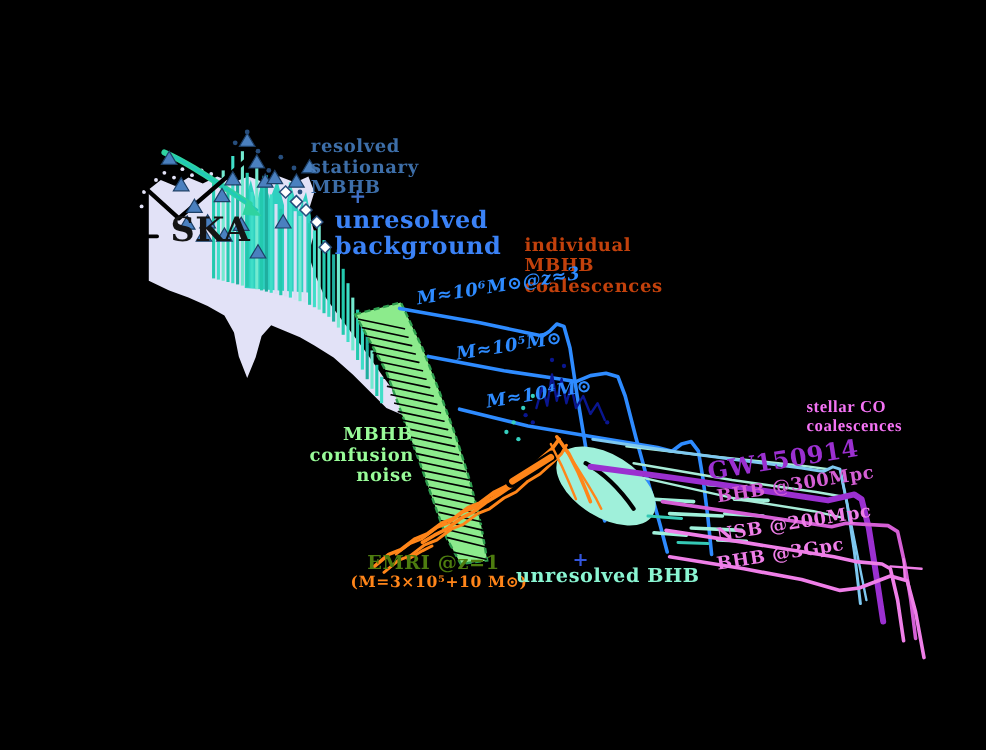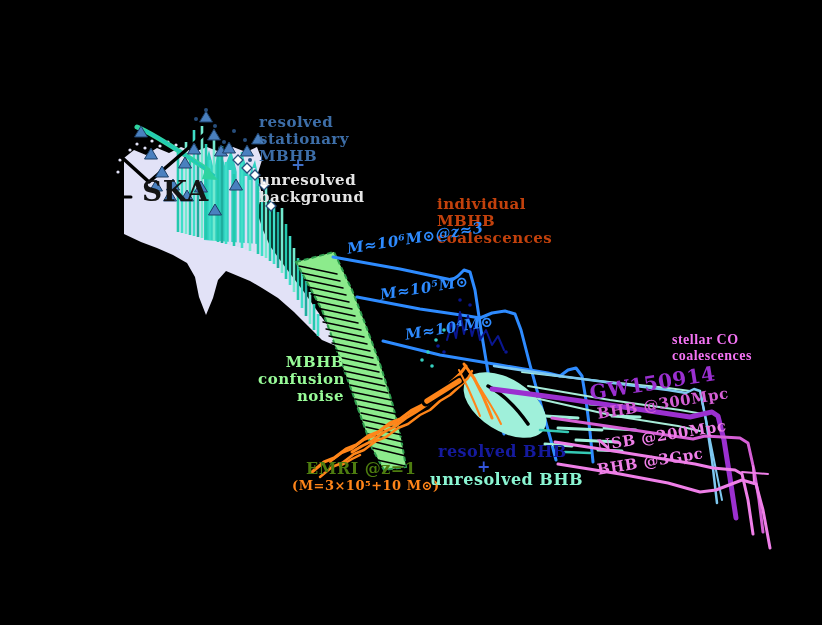--- a/index.html
+++ b/index.html
@@ -196,34 +196,33 @@
         <line x1="753" y1="466" x2="754" y2="482"></line>
       </g>
       <polyline points="558,464 620,474 668,483 700,492 716,490 742,480 756,484 763,510 770,548" fill="none" stroke="#ef7fe8" stroke-width="3" stroke-linecap="round" stroke-linejoin="round"></polyline>
     </svg>
 
   <div class="lbl" style="left: 142px; top: 176px; color: rgb(20, 20, 20); font-size: 28px;">SKA</div>
   <div class="lbl" style="left: 259px; top: 114px; color: rgb(61, 110, 168); font-size: 15px;">resolved
 stationary
 MBHB</div>
   <div class="lbl" style="left: 291px; top: 155px; color: rgb(63, 111, 200); font-size: 17px;">+</div>
-  <div class="lbl" style="left: 259px; top: 172px; color: #e5e5e5; font-size: 15px;">unresolved
+  <div class="lbl" style="left: 259px; top: 172px; color: #3b82f6; font-size: 20px; padding-left: 20px;">unresolved
 background</div>
   <div class="lbl" style="left: 437px; top: 196px; color: #c2410c; font-size: 15px;">individual
 MBHB
 coalescences</div>
   <div class="lbl" style="left: 346px; top: 241px; color: rgb(46, 139, 255); font-size: 15px; transform: rotate(-9deg); font-style: italic;">M≈10⁶M⊙@z≈3</div>
   <div class="lbl" style="left: 379px; top: 287px; color: rgb(46, 139, 255); font-size: 15px; transform: rotate(-9deg); font-style: italic;">M≈10⁵M⊙</div>
   <div class="lbl" style="left: 404px; top: 327px; color: rgb(46, 139, 255); font-size: 15px; transform: rotate(-9deg); font-style: italic;">M≈10⁴M⊙</div>
   <div class="lbl" style="left: 258px; top: 354px; color: rgb(152, 251, 152); font-size: 15px; text-align: right; width: 86px;">MBHB
 confusion
 noise</div>
   <div class="lbl" style="left: 306px; top: 460px; color: #4d7c0f; font-size: 16px;">EMRI @z=1</div>
   <div class="lbl" style="left: 292px; top: 479px; color: rgb(255, 133, 25); font-size: 13px;">(M=3×10⁵+10 M⊙)</div>
-  <div class="lbl" style="left: 438px; top: 443px; color: rgb(21, 26, 158); font-size: 16px;">resolved BHB</div>
   <div class="lbl" style="left: 477px; top: 458px; color: rgb(51, 85, 221); font-size: 16px;">+</div>
   <div class="lbl" style="left: 430px; top: 471px; color: rgb(138, 245, 210); font-size: 16px;">unresolved BHB</div>
   <div class="lbl" style="left: 672px; top: 332px; color: rgb(244, 115, 244); font-size: 14px; font-family: Liberation Serif, serif;">stellar CO
 coalescences</div>
   <div class="lbl" style="left: 588px; top: 382px; color: rgb(155, 48, 208); font-size: 20px; transform: rotate(-9deg);">GW150914</div>
   <div class="lbl" style="left: 596px; top: 406px; color: rgb(213, 95, 213); font-size: 15px; transform: rotate(-9deg);">BHB @300Mpc</div>
   <div class="lbl" style="left: 596px; top: 438px; color: rgb(239, 127, 232); font-size: 15px; transform: rotate(-9deg);">NSB @200Mpc</div>
   <div class="lbl" style="left: 596px; top: 462px; color: rgb(239, 127, 232); font-size: 15px; transform: rotate(-9deg);">BHB @3Gpc</div>
 </div>
 

